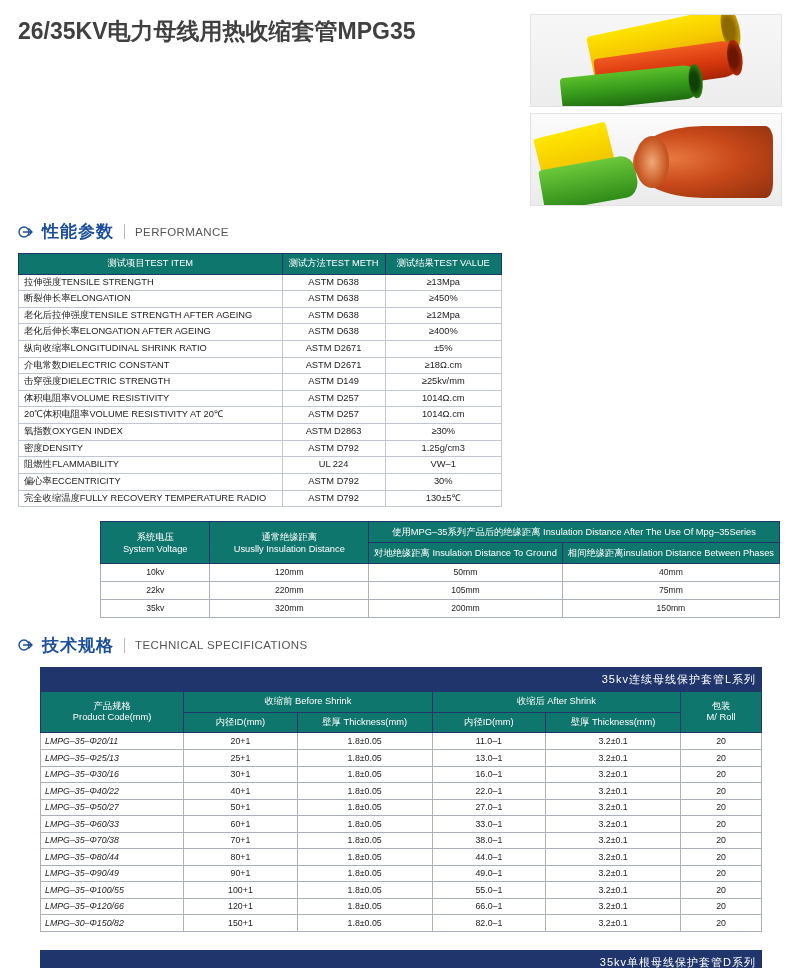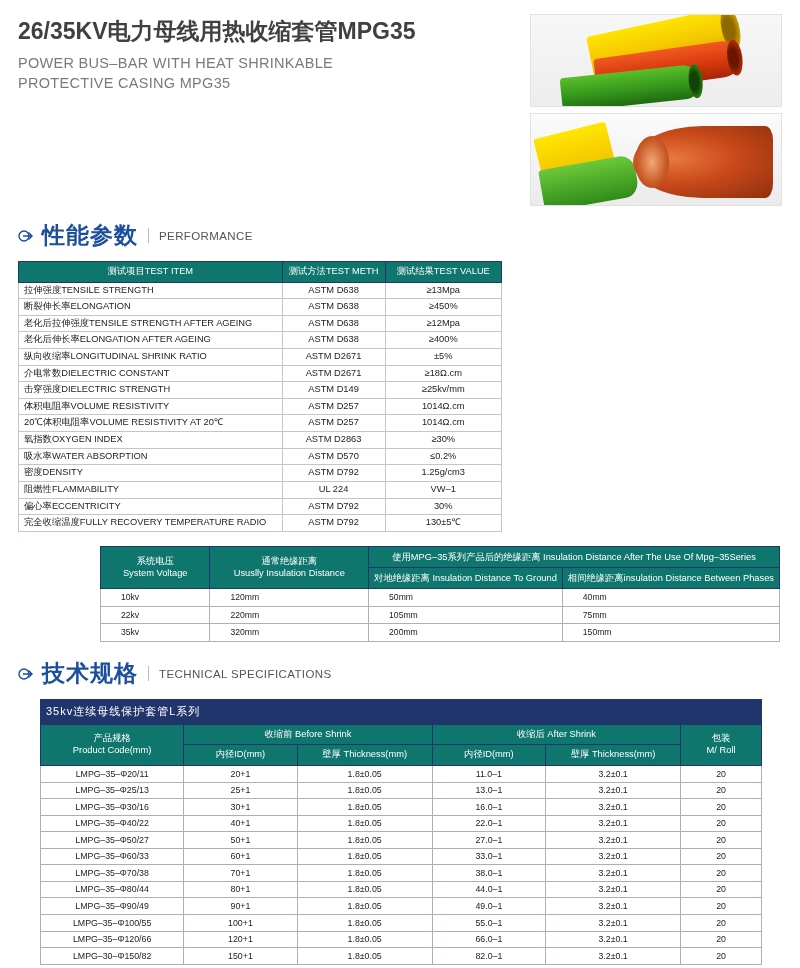--- a/index.html
+++ b/index.html
@@ -121,21 +121,21 @@
   
   .section-head {
     display: flex;
     align-items: center;
     gap: 8px;
     margin: 8px 0 10px 18px;
   }
   .arrow-icon { width: 16px; height: 16px; position: relative; }
   .arrow-icon svg { display:block; }
   .sh-cn {
-    font-size: 23px;
+    font-size: 17px;
     font-weight: bold;
     color: #1b4f9c;
     letter-spacing: 1px;
   }
   .sh-bar { width: 1px; height: 15px; background: #b9b9b9; margin: 0 2px; }
   .sh-en { font-size: 11.5px; color: #555; letter-spacing: .4px; }
 
   
   table { border-collapse: collapse; }
   .tbl {
@@ -168,65 +168,61 @@
   .ins-table th {
     background: #dfe4ee;
     color: #222;
     border: 1px solid #aab1bd;
     font-weight: normal;
     text-align: center;
     padding: 3px 4px;
     line-height: 1.3;
   }
   .ins-table td {
-    text-align: left;
-    padding: 3px 20px;
+    text-align: center;
+    padding: 3px 4px;
     border: 1px solid #aab1bd;
   }
 
   
   .spec-wrap { margin-left: 40px; width: 722px; }
   .spec-table { width: 722px; font-size: 8.8px; }
   .spec-table .title-row th {
     background: #20356b;
     color: #fff;
-    text-align: left;
+    text-align: right;
     font-size: 11px;
     padding: 5px;
     letter-spacing: 1px;
     border: 1px solid #20356b;
   }
   .spec-table th {
     background: #dfe4ee;
     color: #111;
     font-weight: normal;
     border: 1px solid #a9b0bc;
     text-align: center;
     padding: 3px 4px;
     line-height: 1.25;
   }
   .spec-table td {
     border: 1px solid #a9b0bc;
     text-align: center;
     padding: 2.5px 4px;
     line-height: 1.2;
   }
-  .spec-table td.code { text-align: center; }
+  .spec-table td.code { text-align: left; font-style: italic; }
   .mt18 { margin-top: 18px; }
 </style>
 </head>
 <body>
 
 <div class="header">
   <div class="header-left">
     <div class="title-cn">26/35KV电力母线用热收缩套管MPG35</div>
-    <div class="title-en">
-      <div>POWER BUS–BAR WITH HEAT SHRINKABLE</div>
-      <div>PROTECTIVE CASING MPG35</div>
-    </div>
   </div>
   <div class="header-right">
     <div class="photo p1">
       <div class="tube t-yellow"></div>
       <div class="tube t-red"></div>
       <div class="tube t-green"></div>
     </div>
     <div class="photo p2">
       <div class="roll-y"></div>
       <div class="roll-g"></div>
@@ -300,25 +296,20 @@
         <td class="item">20℃体积电阻率VOLUME RESISTIVITY AT 20℃</td>
         <td class="meth">ASTM D257</td>
         <td class="val">1014Ω.cm</td>
       </tr>
     <tr>
         <td class="item">氧指数OXYGEN INDEX</td>
         <td class="meth">ASTM D2863</td>
         <td class="val">≥30%</td>
       </tr>
     <tr>
-        <td class="item">吸水率WATER ABSORPTION</td>
-        <td class="meth">ASTM D570</td>
-        <td class="val">≤0.2%</td>
-      </tr>
-    <tr>
         <td class="item">密度DENSITY</td>
         <td class="meth">ASTM D792</td>
         <td class="val">1.25g/cm3</td>
       </tr>
     <tr>
         <td class="item">阻燃性FLAMMABILITY</td>
         <td class="meth">UL 224</td>
         <td class="val">VW–1</td>
       </tr>
     <tr>

